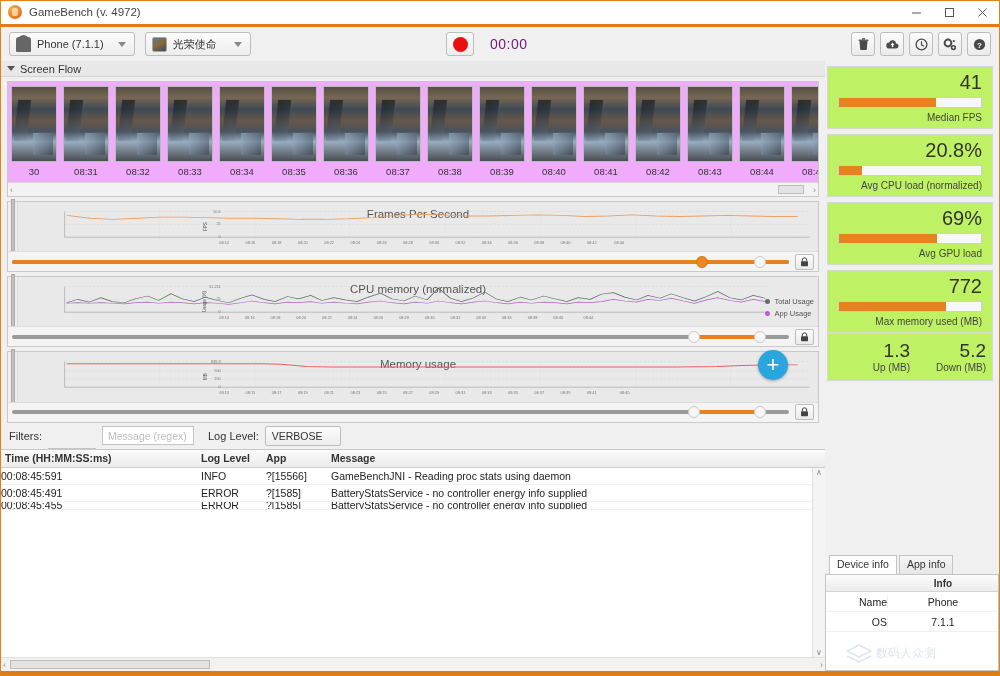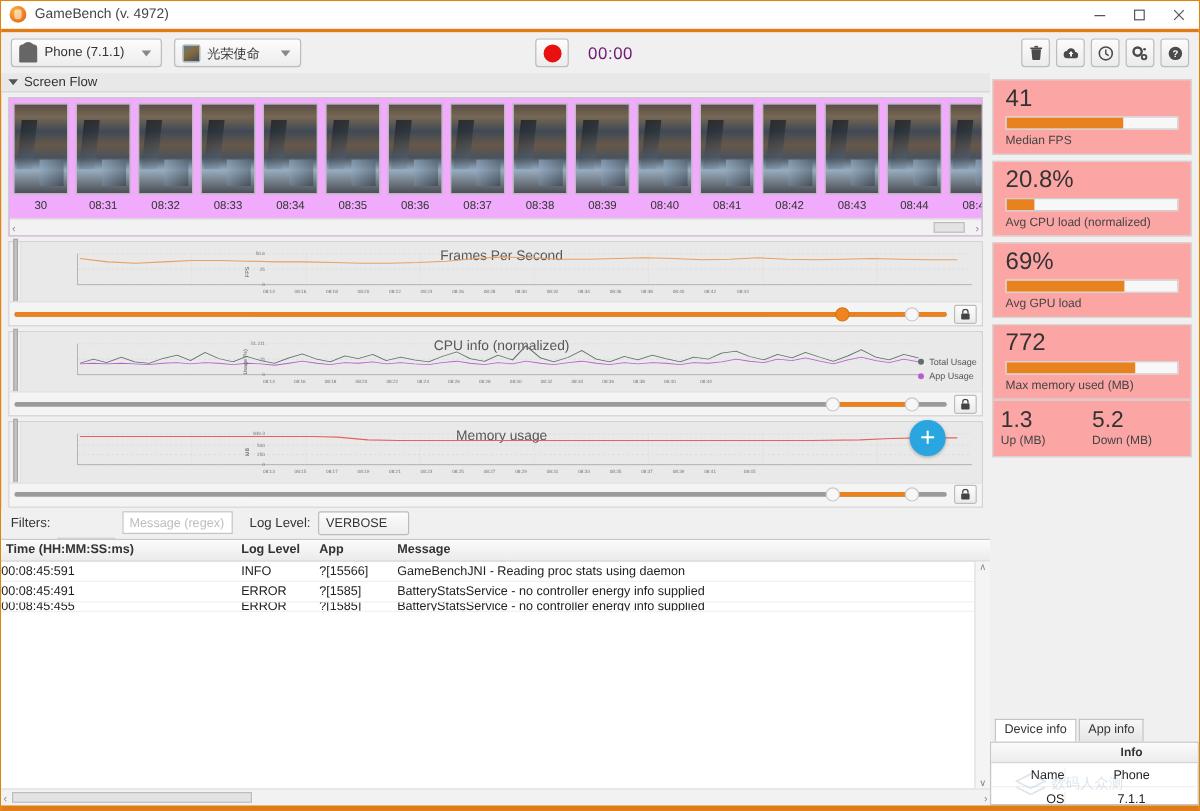--- a/index.html
+++ b/index.html
@@ -241,33 +241,33 @@
   .log-hscroll {
     position: absolute; left: 0; right: 0; bottom: 0; height: 14px;
     background: #f2f2f2; border-top: 1px solid #e0e0e0;
     display: flex; align-items: center; padding: 0 2px;
   }
   .log-hthumb { width: 200px; height: 9px; background: #e3e3e3; border: 1px solid #bdbdbd; margin-left: 4px; }
 
   
   .metrics { padding: 5px 6px 0 2px; display: flex; flex-direction: column; gap: 5px; flex: none; }
   .metric {
-    background: #fca5a5; border: 1px solid #d6d6d6;
-    padding: 4px 10px 5px 10px; text-align: left;
+    background: #bef264; border: 1px solid #d6d6d6;
+    padding: 4px 10px 5px 10px; text-align: right;
   }
   .metric .val { font-size: 20px; color: #333; font-weight: 400; line-height: 1.15; }
   .bar { height: 11px; background: #f7f7f7; border: 1px solid #cfcfcf; margin: 3px 0 4px 0; position: relative; }
   .bar i { position: absolute; left: 0; top: 0; bottom: 0; background: #e8821e; display: block; }
   .metric .cap { font-size: 10px; color: #444; }
   .metric.dual { display: flex; padding: 6px 6px 7px 6px; }
   .metric.dual > div { flex: 1; }
   .metric.dual .val { font-size: 19px; }
 
   .rspacer { flex: 1; }
-  .info-panel { height: 72px; display: flex; flex-direction: column; }
+  .info-panel { height: 116px; display: flex; flex-direction: column; }
   .info-tabs { display: flex; padding-left: 4px; height: 19px; flex: none; }
   .itab {
     font-size: 10.5px; color: #333; padding: 2px 7px 0 7px;
     border: 1px solid #c4c4c4; border-bottom: none;
     background: linear-gradient(#f6f6f6,#e6e6e6); margin-right: 2px;
   }
   .itab.active { background: #fff; }
   .info-body { flex: 1; background: #fff; border: 1px solid #c4c4c4; position: relative; overflow: hidden; }
   .info-head { height: 17px; background: linear-gradient(#fbfbfb,#ececec); border-bottom: 1px solid #d4d4d4; display: flex; align-items: center; font-size: 10px; font-weight: bold; }
   .ih-left { width: 62px; border-right: 1px solid #e2e2e2; }
@@ -517,21 +517,21 @@
             </div>
           </div>
         </div>
 
         <div class="chart-panel">
           <div class="chart-row">
             <div class="vgrip">
                 <span></span>
               </div>
             <div class="chart-area">
-              <div class="chart-title">CPU info (normalized)</div>
+              <div class="chart-title">CPU memory (normalized)</div>
               <svg class="chart-svg" viewBox="0 0 790 88" preserveAspectRatio="none">
                 <g stroke="#cfcfcf" stroke-width="0.5" stroke-dasharray="2,2">
                   <line x1="46" y1="17" x2="740" y2="17"></line>
                     <line x1="46" y1="40" x2="740" y2="40"></line>
                     <line x1="46" y1="63" x2="740" y2="63"></line>
                 </g>
                 <line x1="46" y1="17" x2="46" y2="63" stroke="#9a9a9a" stroke-width="0.7"></line>
                 <line x1="46" y1="63" x2="740" y2="63" stroke="#9a9a9a" stroke-width="0.7"></line>
                 <polyline fill="none" stroke="#5f7068" stroke-width="1.1" points="48,46 59,40 70,45 82,37 93,44 105,46 116,39 128,34 139,42 151,30 162,39 174,44 185,36 197,42 208,46 220,38 231,32 243,40 254,44 266,35 277,39 289,33 300,42 312,37 323,41 335,44 346,36 358,29 369,39 381,43 392,34 404,41 415,20 427,38 438,44 450,37 461,27 473,40 484,44 496,36 507,41 519,34 530,39 542,44 553,37 565,40 576,31 588,28 599,36 611,41 622,33 634,38 645,30 657,37 668,43 680,35 691,26 703,37 714,41 726,33 738,38"></polyline>
                 <polyline fill="none" stroke="#b85fd0" stroke-width="1.2" points="48,47 59,46 70,47 82,46 93,47 105,48 116,46 128,45 139,47 151,45 162,46 174,48 185,46 197,47 208,49 220,46 231,43 243,46 254,48 266,45 277,46 289,44 300,47 312,45 323,47 335,48 346,45 358,43 369,46 381,48 392,45 404,47 415,43 427,46 438,48 450,45 461,43 473,46 484,48 496,45 507,47 519,45 530,46 542,48 553,45 565,46 576,44 588,40 599,43 611,45 622,40 634,42 645,38 657,43 668,47 680,41 691,37 703,42 714,45 726,40 738,44"></polyline>

